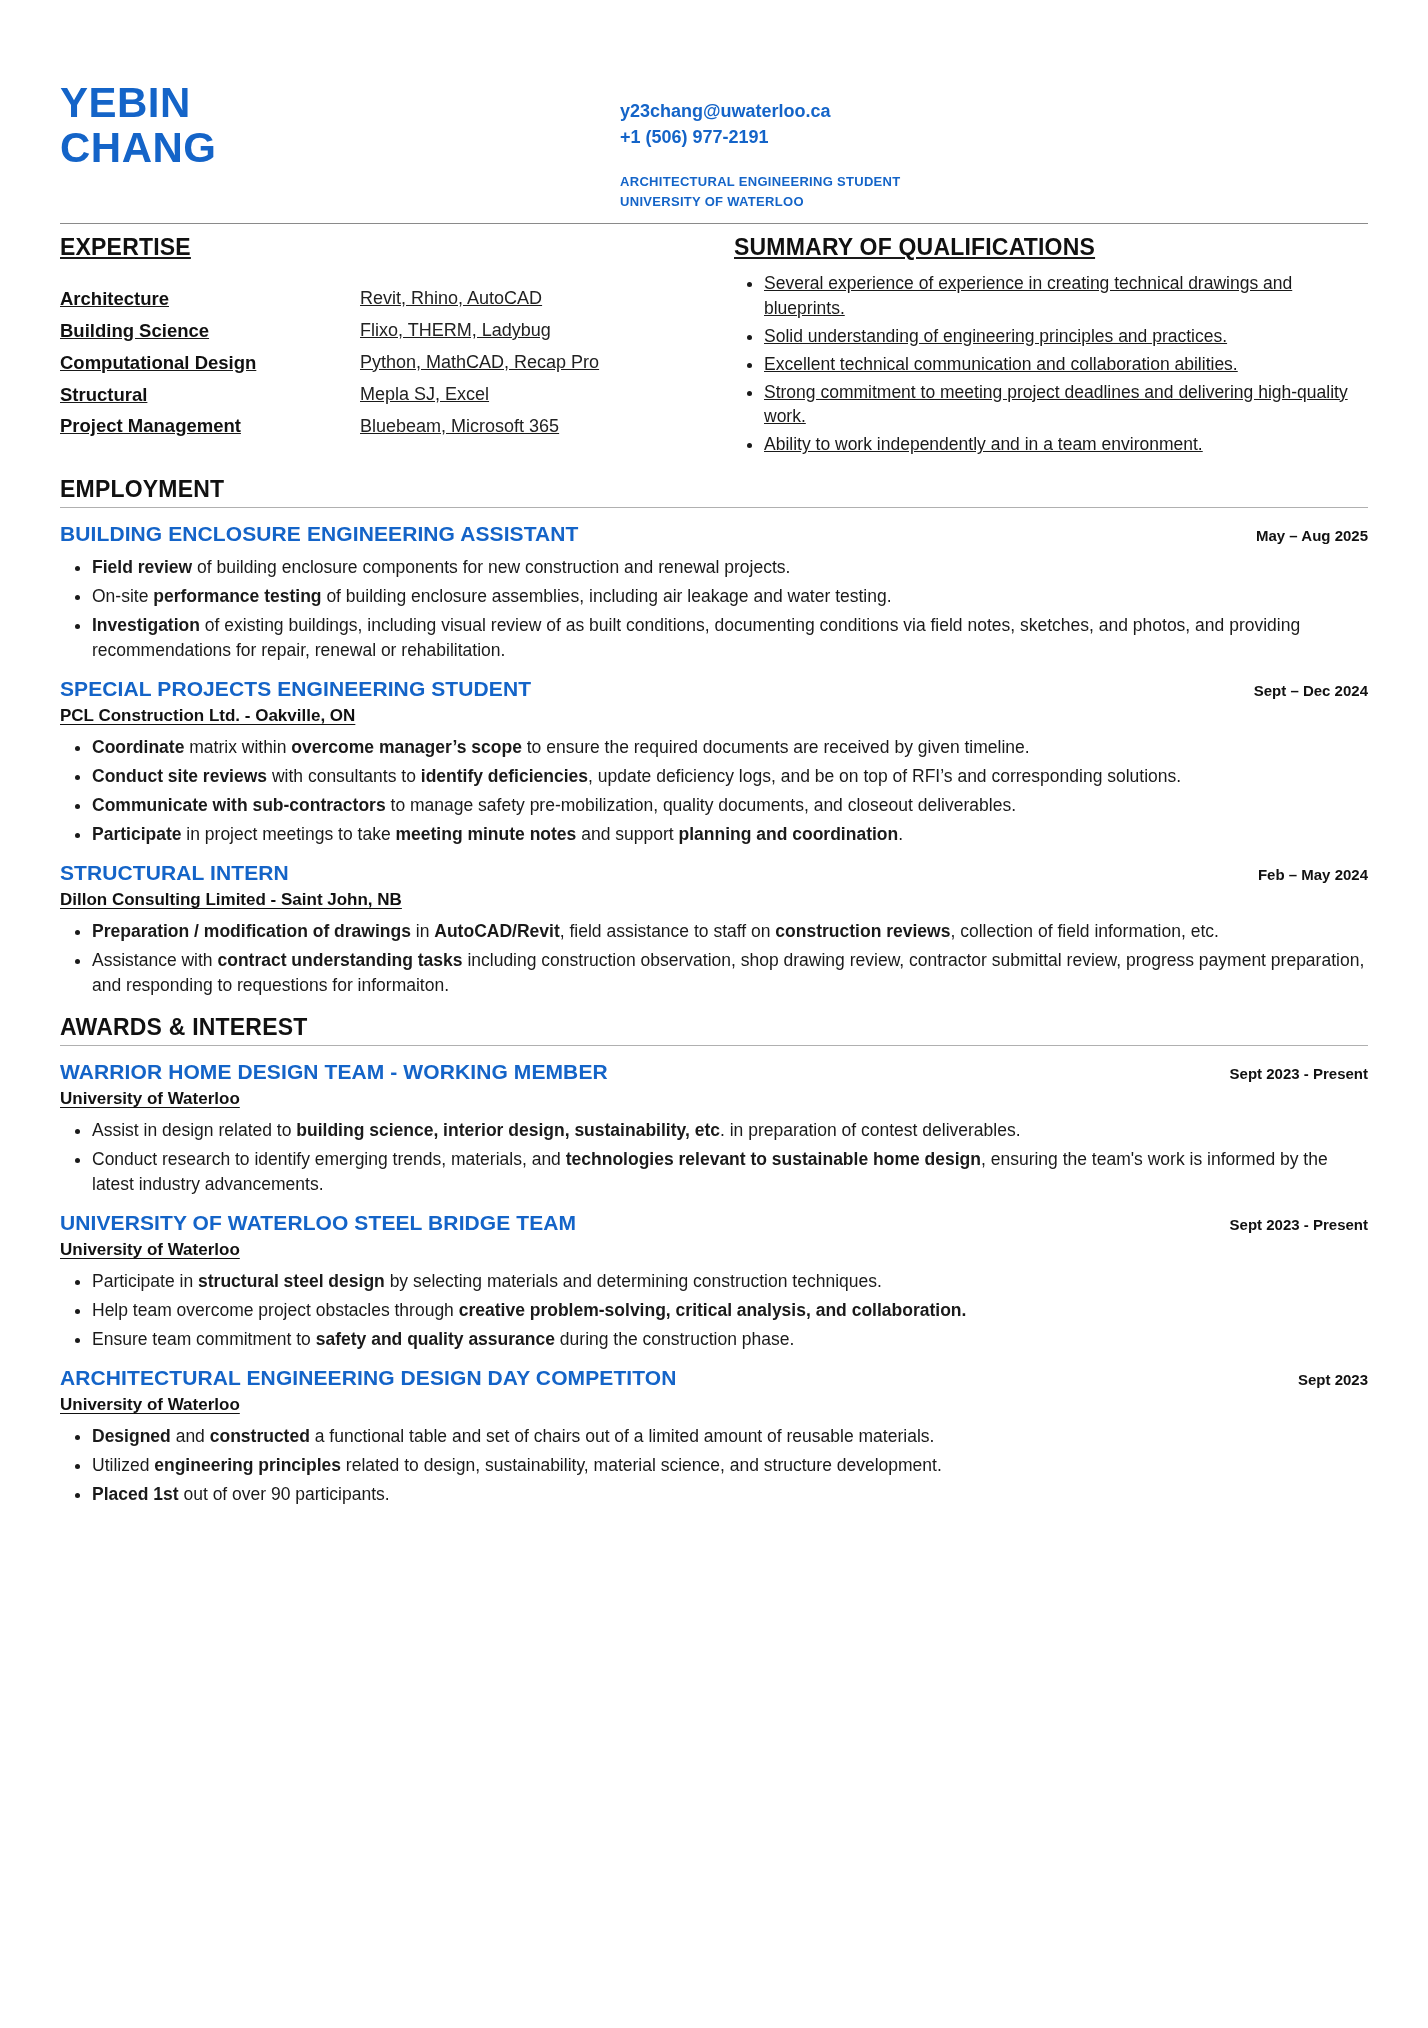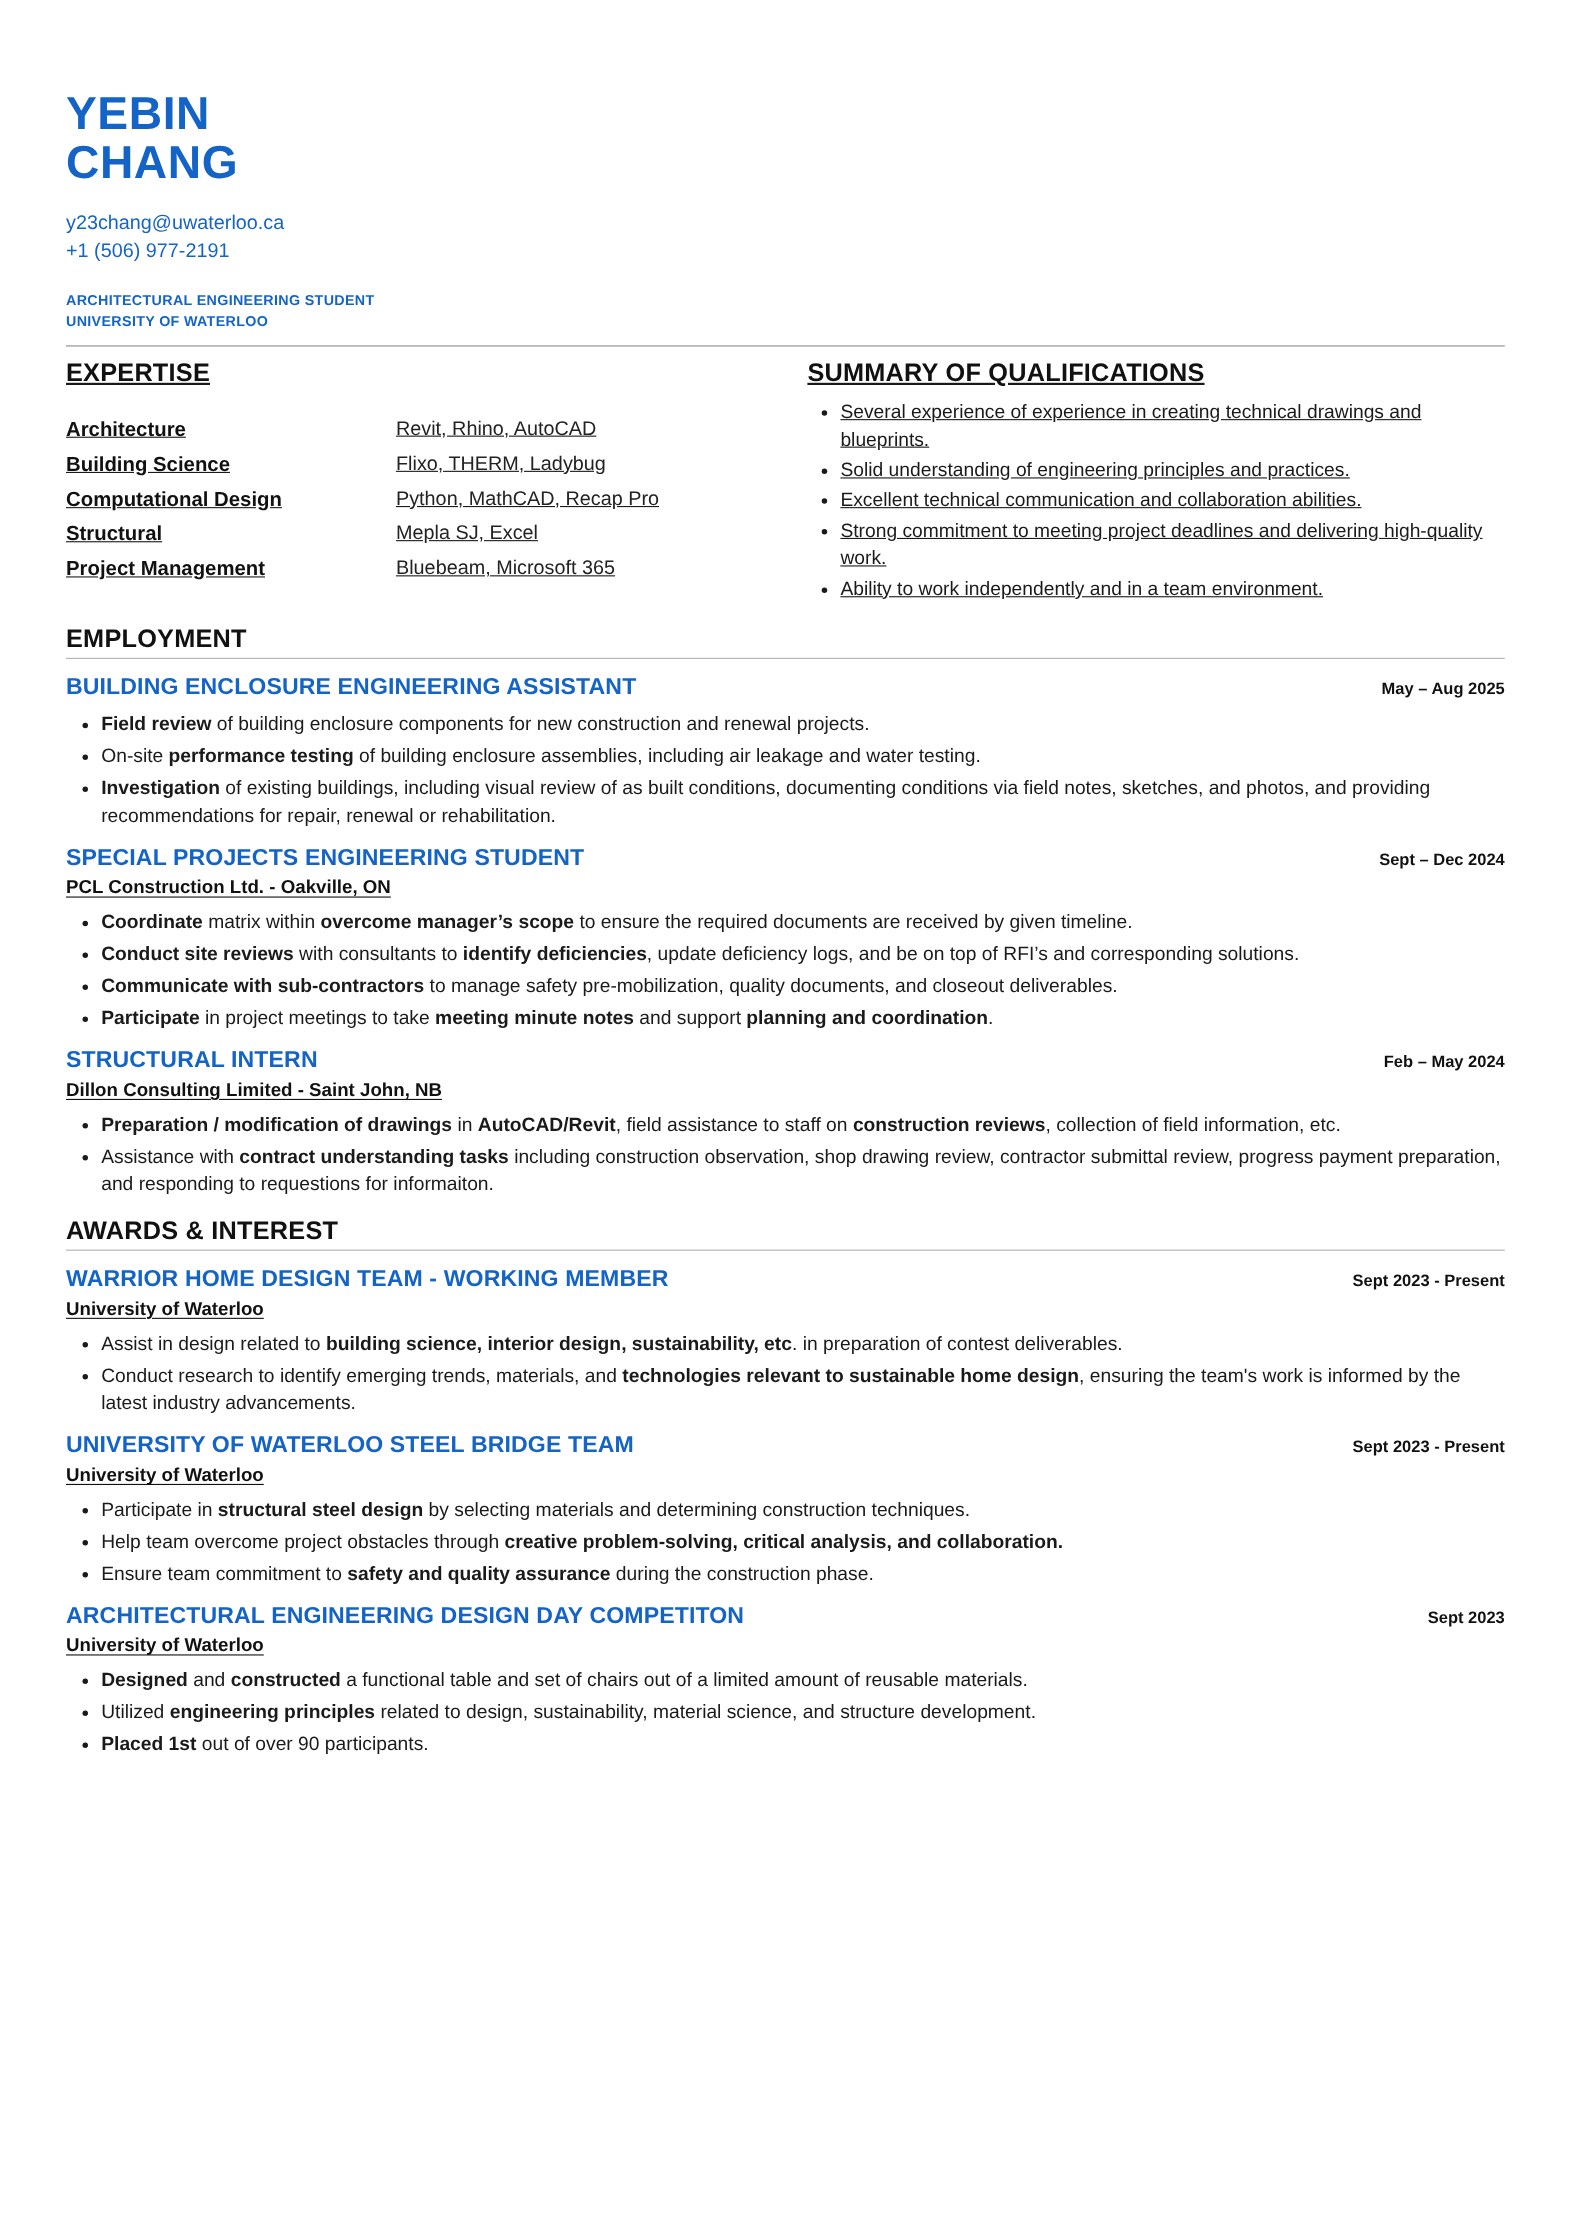--- a/index.html
+++ b/index.html
@@ -20,41 +20,40 @@
     box-sizing: border-box;
     padding: 80px 60px 40px 60px;
   }
 
   
   .header {
     display: flex;
     align-items: flex-start;
     justify-content: flex-start;
     padding-bottom: 12px;
-    flex-direction: column;
   }
   .name-block {
     width: 560px;
     flex: none;
   }
   .name-line {
     color: #1464c8;
     font-weight: bold;
     font-size: 42px;
     line-height: 1.08;
     letter-spacing: 0.5px;
   }
   .contact-block {
     flex: none;
     width: 420px;
     padding-top: 18px;
   }
   .contact-line {
     color: #1464c8;
-    font-weight: normal;
+    font-weight: bold;
     font-size: 18px;
     line-height: 1.45;
   }
   .affil-block {
     margin-top: 22px;
   }
   .affil-line {
     color: #1464c8;
     font-weight: bold;
     font-size: 13px;

